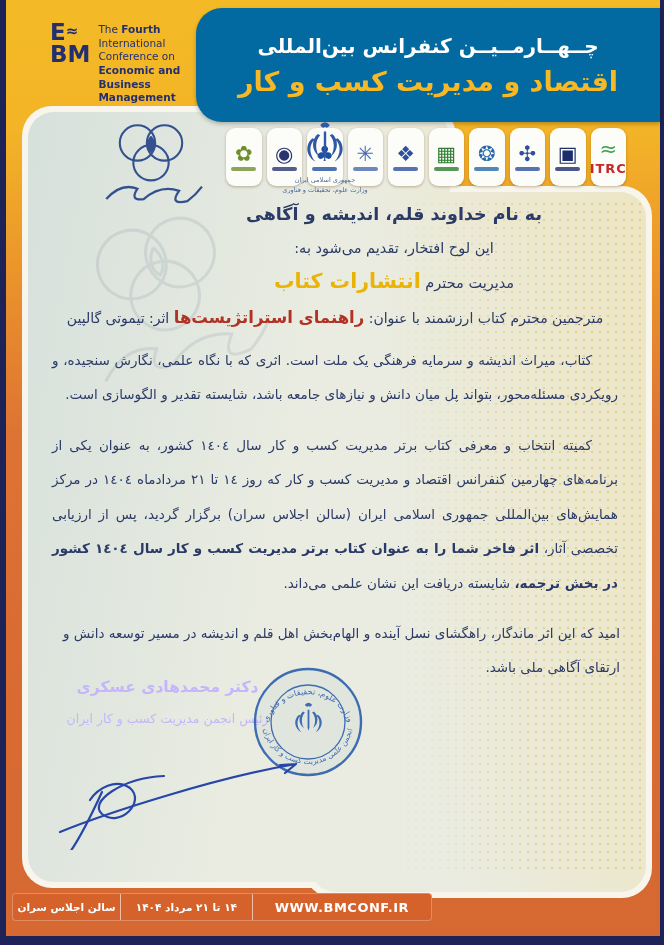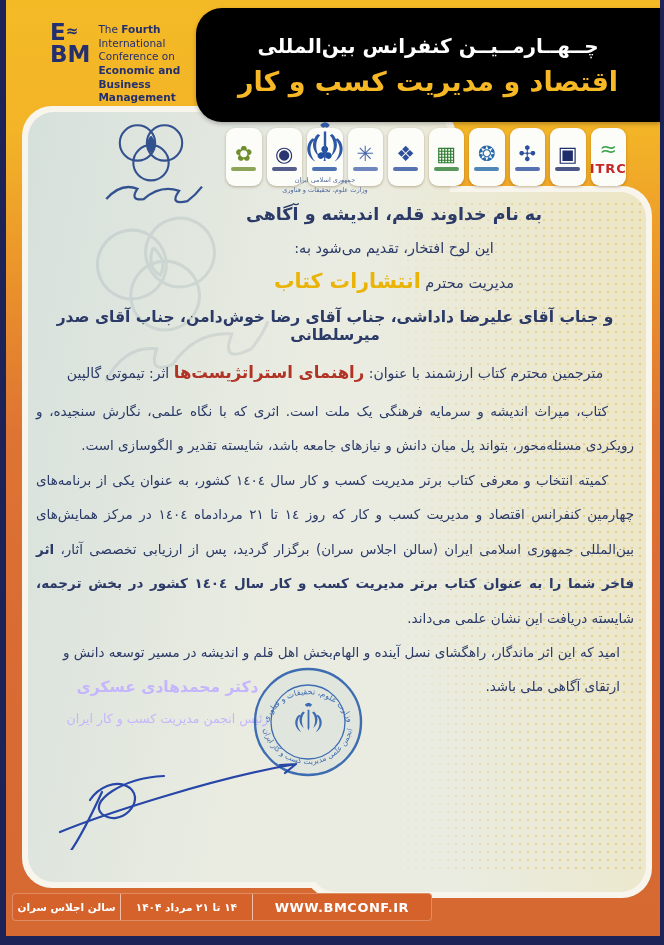--- a/index.html
+++ b/index.html
@@ -10,21 +10,21 @@
   .frame{position:absolute;left:6px;right:4px;top:0;bottom:9px;
     background:linear-gradient(180deg,#f4ba26 0%,#f3b427 14%,#ea922b 30%,#de7433 46%,#d96b33 70%,#d66832 100%);}
 
   
   .ebm{position:absolute;left:50px;top:22px;width:165px;display:flex;gap:8px;color:#232f6e;}
   .ebm-mark{font-weight:bold;font-size:23px;line-height:0.95;letter-spacing:0;}
   .ebm-wave{font-size:15px;vertical-align:4px;}
   .ebm-text{font-size:10.5px;line-height:1.3;margin-top:1px;}
   .ebm-text .b{font-weight:bold;}
 
-  .title-box{position:absolute;left:196px;right:4px;top:8px;height:114px;background:#000000;
+  .title-box{position:absolute;left:196px;right:4px;top:8px;height:114px;background:#0369a1;
     border-radius:26px 0 0 26px;display:flex;flex-direction:column;align-items:center;justify-content:center;
     gap:8px;direction:rtl;box-shadow:0 2px 4px rgba(0,0,0,.25);}
   .title-l1{color:#ffffff;font-size:20px;font-weight:bold;}
   .title-l2{color:#f6b824;font-size:27px;font-weight:bold;}
 
   .logos-row{position:absolute;left:226px;right:38px;top:128px;height:58px;display:flex;gap:5px;}
   .tile{flex:1;background:#fcfcf8;border-radius:9px;box-shadow:0 1px 3px rgba(90,50,0,.35);
     display:flex;flex-direction:column;align-items:center;justify-content:center;gap:2px;overflow:hidden;}
   .tile-glyph{font-size:21px;line-height:1;}
   .tile-bar{display:block;width:70%;height:4px;border-radius:2px;opacity:.8;}
@@ -56,21 +56,21 @@
   
   .content{position:absolute;left:36px;right:30px;top:204px;direction:rtl;color:#2b3a67;}
   .cl{text-align:center;padding-left:118px;}
   .l1{font-size:17.5px;font-weight:bold;margin:0 0 16px 0;}
   .l2{font-size:14.5px;margin:0 0 13px 0;}
   .l3{font-size:14.5px;margin:0 0 15px 0;}
   .l3 .recipient{color:#eab308;font-weight:bold;font-size:20.5px;}
   .l4{text-align:center;font-size:15.5px;font-weight:600;margin:0 0 19px 0;}
   .l5{text-align:center;font-size:14px;margin:0 0 12px 0;}
   .l5 .book{color:#b03325;font-weight:bold;font-size:16.5px;}
-  .para{font-size:13.5px;line-height:2.55;text-align:justify;margin:0;text-indent:26px;}
+  .para{font-size:13.5px;line-height:2.55;text-align:justify;margin:16px;text-indent:26px;}
   .para .b{font-weight:bold;}
   .p-last{font-size:13.5px;line-height:2.55;margin:0;padding-right:14px;}
 
   
   .signatory{position:absolute;left:50px;top:678px;width:235px;text-align:center;direction:rtl;color:#c4b5fd;}
   .sig-name{font-size:15.5px;font-weight:bold;margin-bottom:15px;}
   .sig-title{font-size:12.5px;}
   .stamp{position:absolute;left:252px;top:666px;width:112px;height:112px;opacity:.92;}
   .signature-svg{position:absolute;left:44px;top:740px;width:280px;height:110px;}
 
@@ -192,21 +192,20 @@
     <div class="ministry-lines">
       <div>جمهوری اسلامی ایران</div>
       <div>وزارت علوم، تحقیقات و فناوری</div>
     </div>
   </div>
 
   <div class="content">
     <p class="cl l1">به نام خداوند قلم، اندیشه و آگاهی</p>
     <p class="cl l2">این لوح افتخار، تقدیم می‌شود به:</p>
     <p class="cl l3"><span>مدیریت محترم </span><span class="recipient">انتشارات کتاب</span></p>
-    <p class="l4">و جناب آقای علیرضا داداشی، جناب آقای رضا خوش‌دامن، جناب آقای صدر میرسلطانی</p>
     <p class="l5"><span>مترجمین محترم کتاب ارزشمند با عنوان: </span><span class="book">راهنمای استراتژیست‌ها</span><span> اثر: تیموتی گالپین</span></p>
     <p class="para">کتاب، میراث اندیشه و سرمایه فرهنگی یک ملت است. اثری که با نگاه علمی، نگارش سنجیده، و رویکردی مسئله‌محور، بتواند پل میان دانش و نیازهای جامعه باشد، شایسته تقدیر و الگوسازی است.</p>
     <p class="para"><span>کمیته انتخاب و معرفی کتاب برتر مدیریت کسب و کار سال ١٤٠٤ کشور، به عنوان یکی از برنامه‌های چهارمین کنفرانس اقتصاد و مدیریت کسب و کار که روز ١٤ تا ٢١ مردادماه ١٤٠٤ در مرکز همایش‌های بین‌المللی جمهوری اسلامی ایران (سالن اجلاس سران) برگزار گردید، پس از ارزیابی تخصصی آثار، </span><span class="b">اثر فاخر شما را</span><span class="b"> به عنوان کتاب برتر مدیریت کسب و کار سال ١٤٠٤ کشور در بخش ترجمه،</span><span> شایسته دریافت این نشان علمی می‌داند.</span></p>
     <p class="p-last">امید که این اثر ماندگار، راهگشای نسل آینده و الهام‌بخش اهل قلم و اندیشه در مسیر توسعه دانش و ارتقای آگاهی ملی باشد.</p>
   </div>
 
   <div class="signatory">
     <div class="sig-name">دکتر محمدهادی عسکری</div>
     <div class="sig-title">رئیس انجمن مدیریت کسب و کار ایران</div>
   </div>

